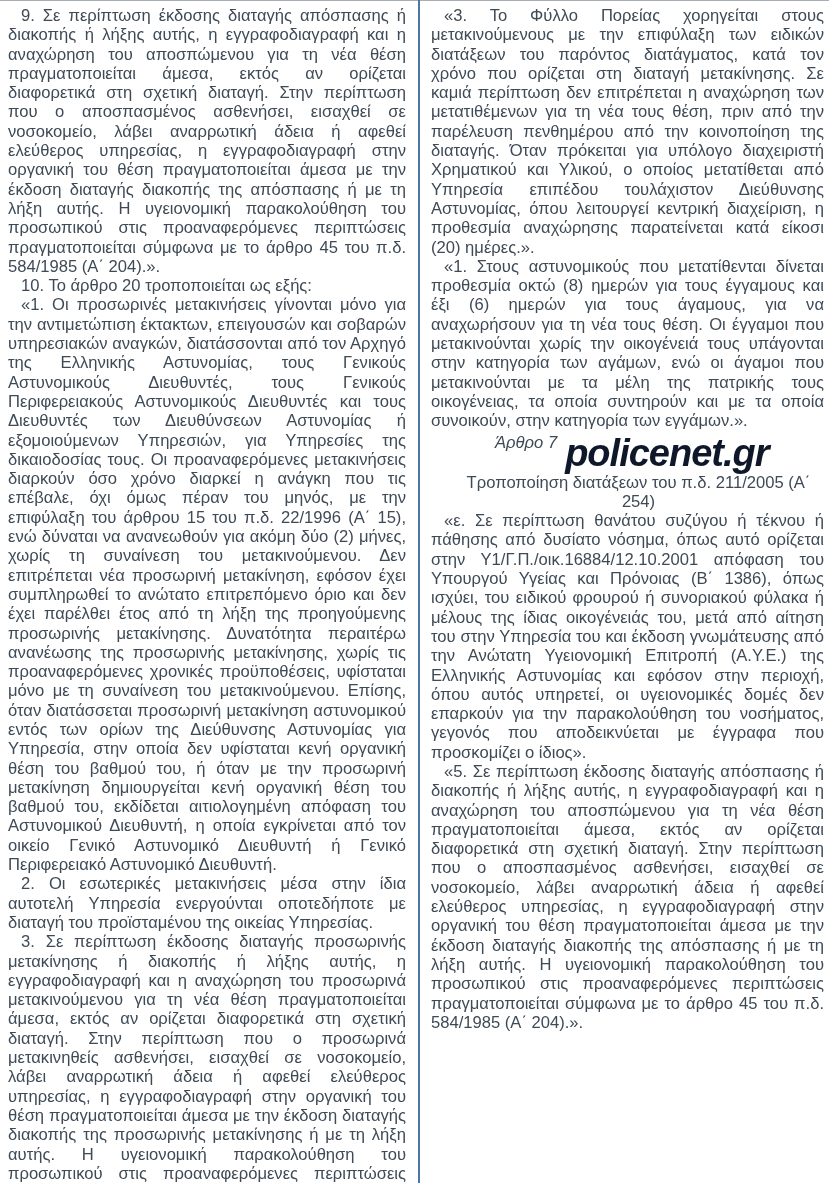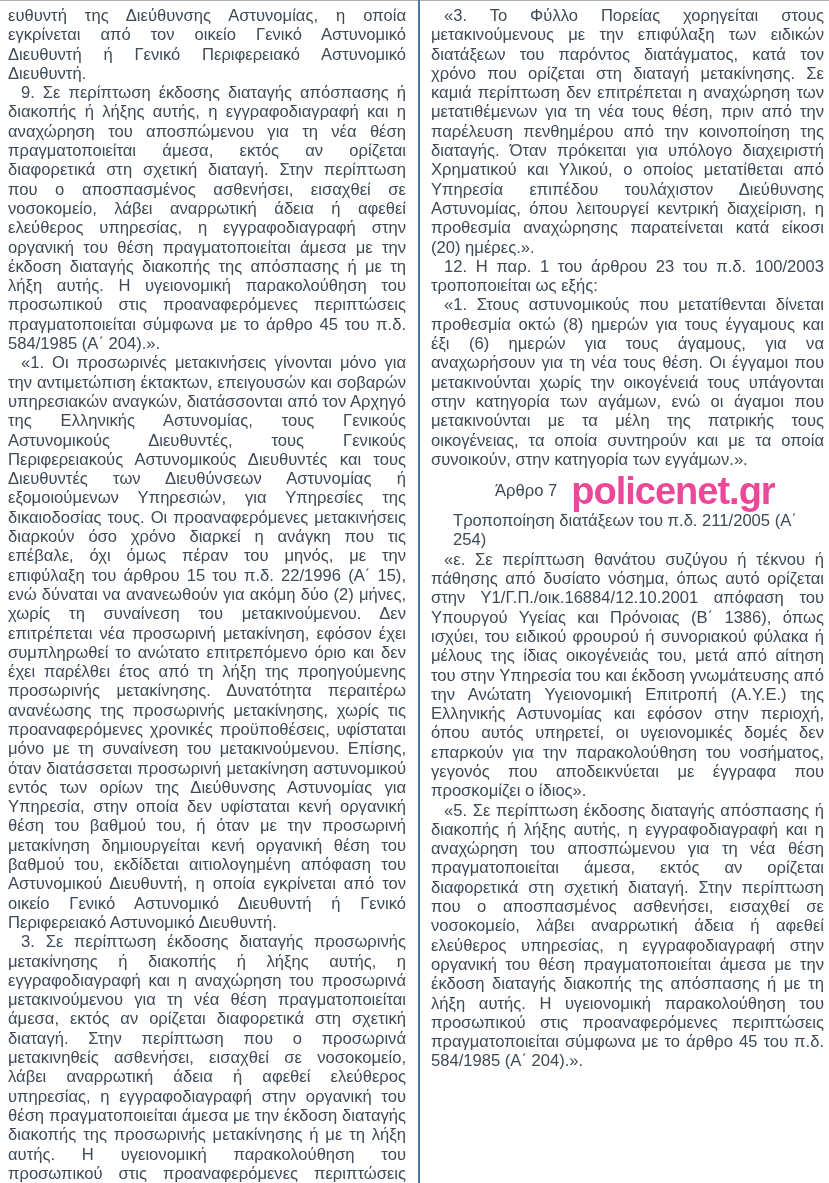--- a/index.html
+++ b/index.html
@@ -38,70 +38,71 @@
   }
   .col-left  { left: 8px;   width: 398px; }
   .col-right { left: 431px; width: 393px; }
   p.para {
     margin: 0;
     text-indent: 13px;
   }
   p.para.no-indent { text-indent: 0; }
   .article-head {
     display: flex;
-    align-items: center;
+    align-items: flex-start;
     margin: 2px 0 0 64px;
+    font-style: italic;
   }
   .article-title {
     font-size: 16.6px;
     white-space: nowrap;
   }
   .watermark {
     font-weight: bold;
     font-size: 38px;
     line-height: 40px;
     letter-spacing: -1px;
-    color: #ec4899;
-    margin-left: 14px;
+    color: #0f172a;
+    margin-left: 8px;
     white-space: nowrap;
   }
   p.article-sub {
     margin: 0 0 0 22px;
     text-indent: 0;
-    text-align: left;
+    text-align: center;
   }
 </style>
 </head>
 <body>
 
 <div class="page">
   <div class="top-rule"></div>
 
   <div class="col col-left">
 
-      <p class="para no-indent">ευθυντή της Διεύθυνσης Αστυνομίας, η οποία εγκρίνεται από τον οικείο Γενικό Αστυνομικό Διευθυντή ή Γενικό Περιφερειακό Αστυνομικό Διευθυντή.</p>
 
       <p class="para">9. Σε περίπτωση έκδοσης διαταγής απόσπασης ή διακοπής ή λήξης αυτής, η εγγραφοδιαγραφή και η αναχώρηση του αποσπώμενου για τη νέα θέση πραγματοποιείται άμεσα, εκτός αν ορίζεται διαφορετικά στη σχετική διαταγή. Στην περίπτωση που ο αποσπασμένος ασθενήσει, εισαχθεί σε νοσοκομείο, λάβει αναρρωτική άδεια ή αφεθεί ελεύθερος υπηρεσίας, η εγγραφοδιαγραφή στην οργανική του θέση πραγματοποιείται άμεσα με την έκδοση διαταγής διακοπής της απόσπασης ή με τη λήξη αυτής. Η υγειονομική παρακολούθηση του προσωπικού στις προαναφερόμενες περιπτώσεις πραγματοποιείται σύμφωνα με το άρθρο 45 του π.δ. 584/1985 (Α΄ 204).».</p>
 
+      <p class="para">10. Το άρθρο 20 τροποποιείται ως εξής:</p>
 
       <p class="para">«1. Οι προσωρινές μετακινήσεις γίνονται μόνο για την αντιμετώπιση έκτακτων, επειγουσών και σοβαρών υπηρεσιακών αναγκών, διατάσσονται από τον Αρχηγό της Ελληνικής Αστυνομίας, τους Γενικούς Αστυνομικούς Διευθυντές, τους Γενικούς Περιφερειακούς Αστυνομικούς Διευθυντές και τους Διευθυντές των Διευθύνσεων Αστυνομίας ή εξομοιούμενων Υπηρεσιών, για Υπηρεσίες της δικαιοδοσίας τους. Οι προαναφερόμενες μετακινήσεις διαρκούν όσο χρόνο διαρκεί η ανάγκη που τις επέβαλε, όχι όμως πέραν του μηνός, με την επιφύλαξη του άρθρου 15 του π.δ. 22/1996 (Α΄ 15), ενώ δύναται να ανανεωθούν για ακόμη δύο (2) μήνες, χωρίς τη συναίνεση του μετακινούμενου. Δεν επιτρέπεται νέα προσωρινή μετακίνηση, εφόσον έχει συμπληρωθεί το ανώτατο επιτρεπόμενο όριο και δεν έχει παρέλθει έτος από τη λήξη της προηγούμενης προσωρινής μετακίνησης. Δυνατότητα περαιτέρω ανανέωσης της προσωρινής μετακίνησης, χωρίς τις προαναφερόμενες χρονικές προϋποθέσεις, υφίσταται μόνο με τη συναίνεση του μετακινούμενου. Επίσης, όταν διατάσσεται προσωρινή μετακίνηση αστυνομικού εντός των ορίων της Διεύθυνσης Αστυνομίας για Υπηρεσία, στην οποία δεν υφίσταται κενή οργανική θέση του βαθμού του, ή όταν με την προσωρινή μετακίνηση δημιουργείται κενή οργανική θέση του βαθμού του, εκδίδεται αιτιολογημένη απόφαση του Αστυνομικού Διευθυντή, η οποία εγκρίνεται από τον οικείο Γενικό Αστυνομικό Διευθυντή ή Γενικό Περιφερειακό Αστυνομικό Διευθυντή.</p>
 
+      <p class="para">2. Οι εσωτερικές μετακινήσεις μέσα στην ίδια αυτοτελή Υπηρεσία ενεργούνται οποτεδήποτε με διαταγή του προϊσταμένου της οικείας Υπηρεσίας.</p>
 
       <p class="para">3. Σε περίπτωση έκδοσης διαταγής προσωρινής μετακίνησης ή διακοπής ή λήξης αυτής, η εγγραφοδιαγραφή και η αναχώρηση του προσωρινά μετακινούμενου για τη νέα θέση πραγματοποιείται άμεσα, εκτός αν ορίζεται διαφορετικά στη σχετική διαταγή. Στην περίπτωση που ο προσωρινά μετακινηθείς ασθενήσει, εισαχθεί σε νοσοκομείο, λάβει αναρρωτική άδεια ή αφεθεί ελεύθερος υπηρεσίας, η εγγραφοδιαγραφή στην οργανική του θέση πραγματοποιείται άμεσα με την έκδοση διαταγής διακοπής της προσωρινής μετακίνησης ή με τη λήξη αυτής. Η υγειονομική παρακολούθηση του προσωπικού στις προαναφερόμενες περιπτώσεις πραγματοποιείται σύμφωνα με το άρθρο 45 του π.δ. 584/1985 (Α΄ 204).».</p>
     </div>
 
   <div class="divider"></div>
 
   <div class="col col-right">
     <div>
 
 
         <p class="para">«3. Το Φύλλο Πορείας χορηγείται στους μετακινούμενους με την επιφύλαξη των ειδικών διατάξεων του παρόντος διατάγματος, κατά τον χρόνο που ορίζεται στη διαταγή μετακίνησης. Σε καμιά περίπτωση δεν επιτρέπεται η αναχώρηση των μετατιθέμενων για τη νέα τους θέση, πριν από την παρέλευση πενθημέρου από την κοινοποίηση της διαταγής. Όταν πρόκειται για υπόλογο διαχειριστή Χρηματικού και Υλικού, ο οποίος μετατίθεται από Υπηρεσία επιπέδου τουλάχιστον Διεύθυνσης Αστυνομίας, όπου λειτουργεί κεντρική διαχείριση, η προθεσμία αναχώρησης παρατείνεται κατά είκοσι (20) ημέρες.».</p>
 
-        <p class="para">12. Η παρ. 1 του άρθρου 23 του π.δ. 100/2003 τροποποιείται ως εξής:</p>
 
         <p class="para">«1. Στους αστυνομικούς που μετατίθενται δίνεται προθεσμία οκτώ (8) ημερών για τους έγγαμους και έξι (6) ημερών για τους άγαμους, για να αναχωρήσουν για τη νέα τους θέση. Οι έγγαμοι που μετακινούνται χωρίς την οικογένειά τους υπάγονται στην κατηγορία των αγάμων, ενώ οι άγαμοι που μετακινούνται με τα μέλη της πατρικής τους οικογένειας, τα οποία συντηρούν και με τα οποία συνοικούν, στην κατηγορία των εγγάμων.».</p>
       </div>
 
     <div class="article-head">
       <span class="article-title">Άρθρο 7</span>
       <span class="watermark">policenet.gr</span>
     </div>
 
     <p class="para article-sub">Τροποποίηση διατάξεων του π.δ. 211/2005 (Α΄ 254)</p>

